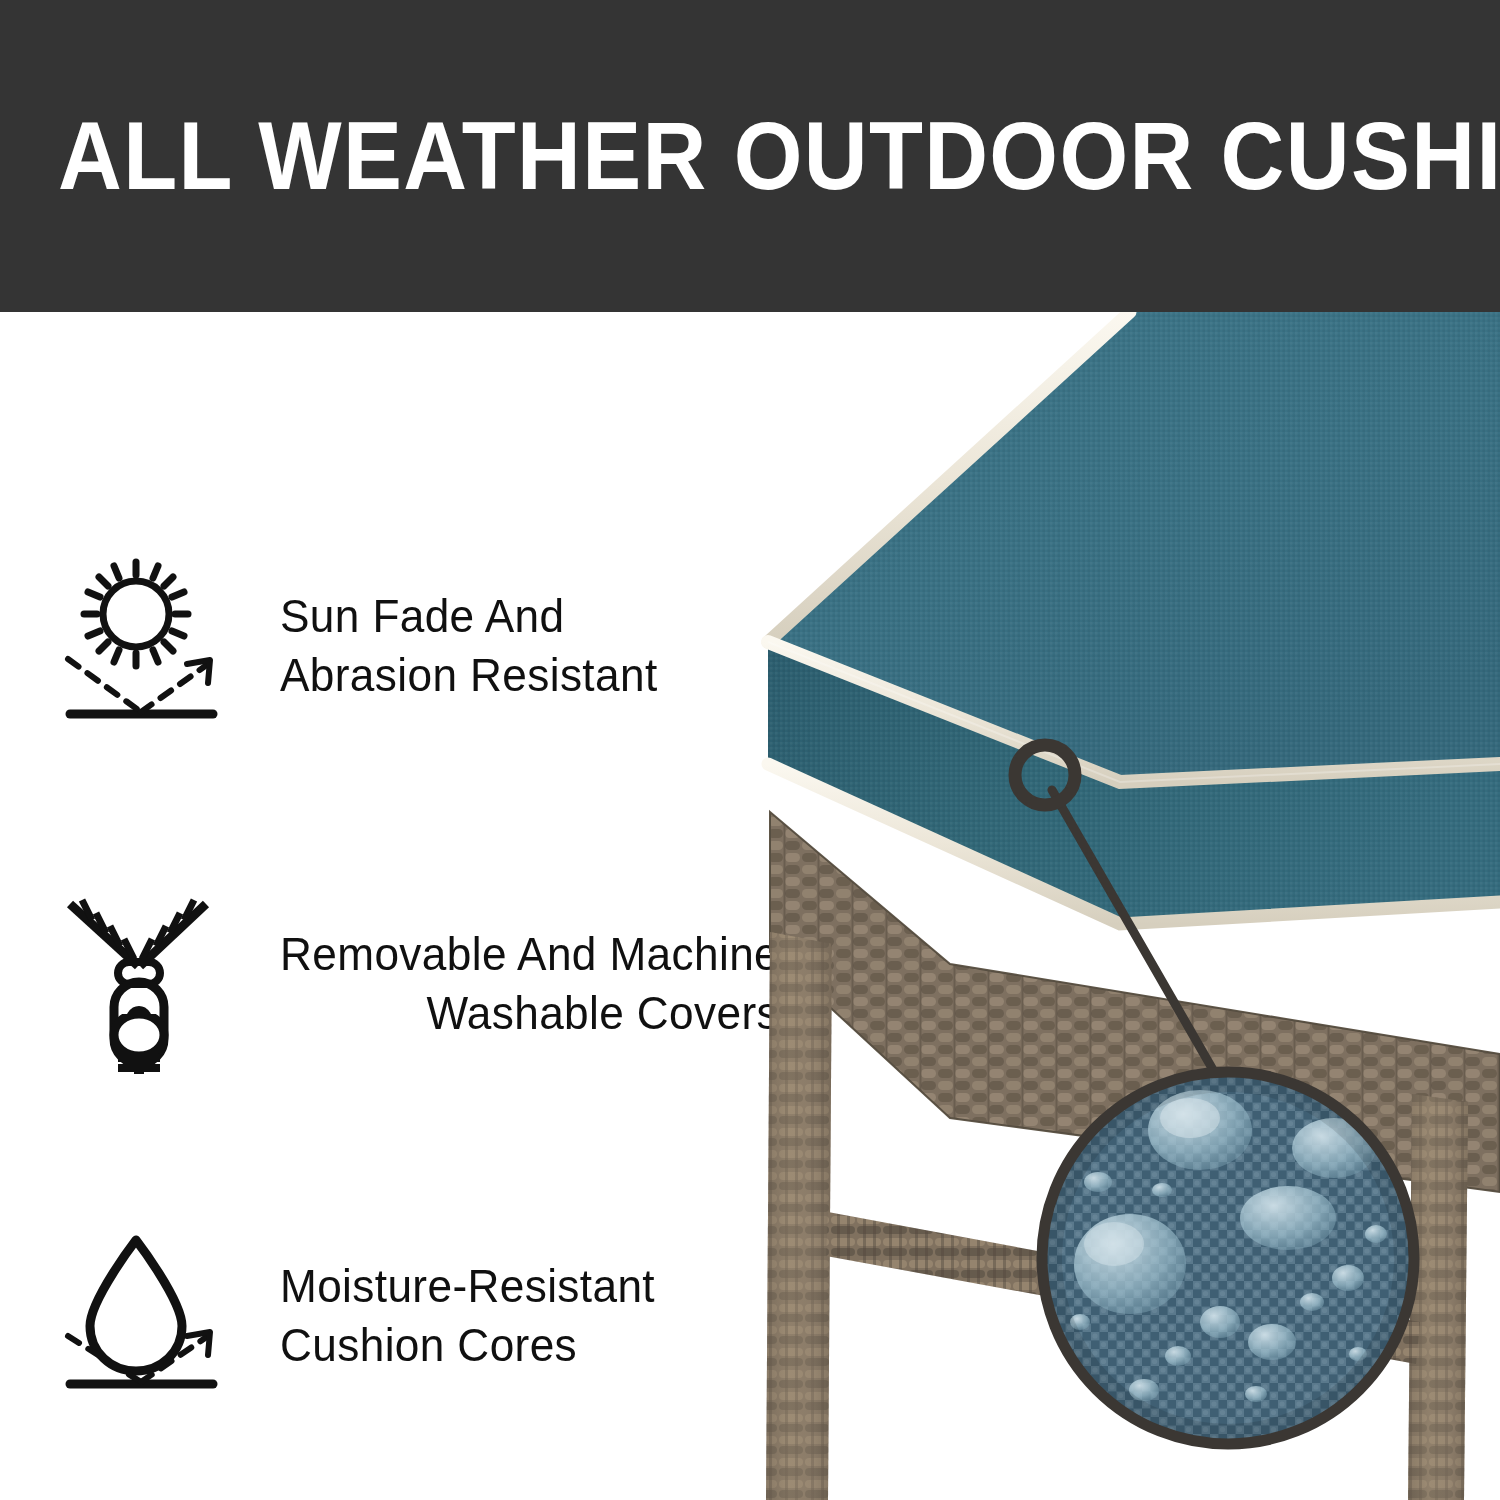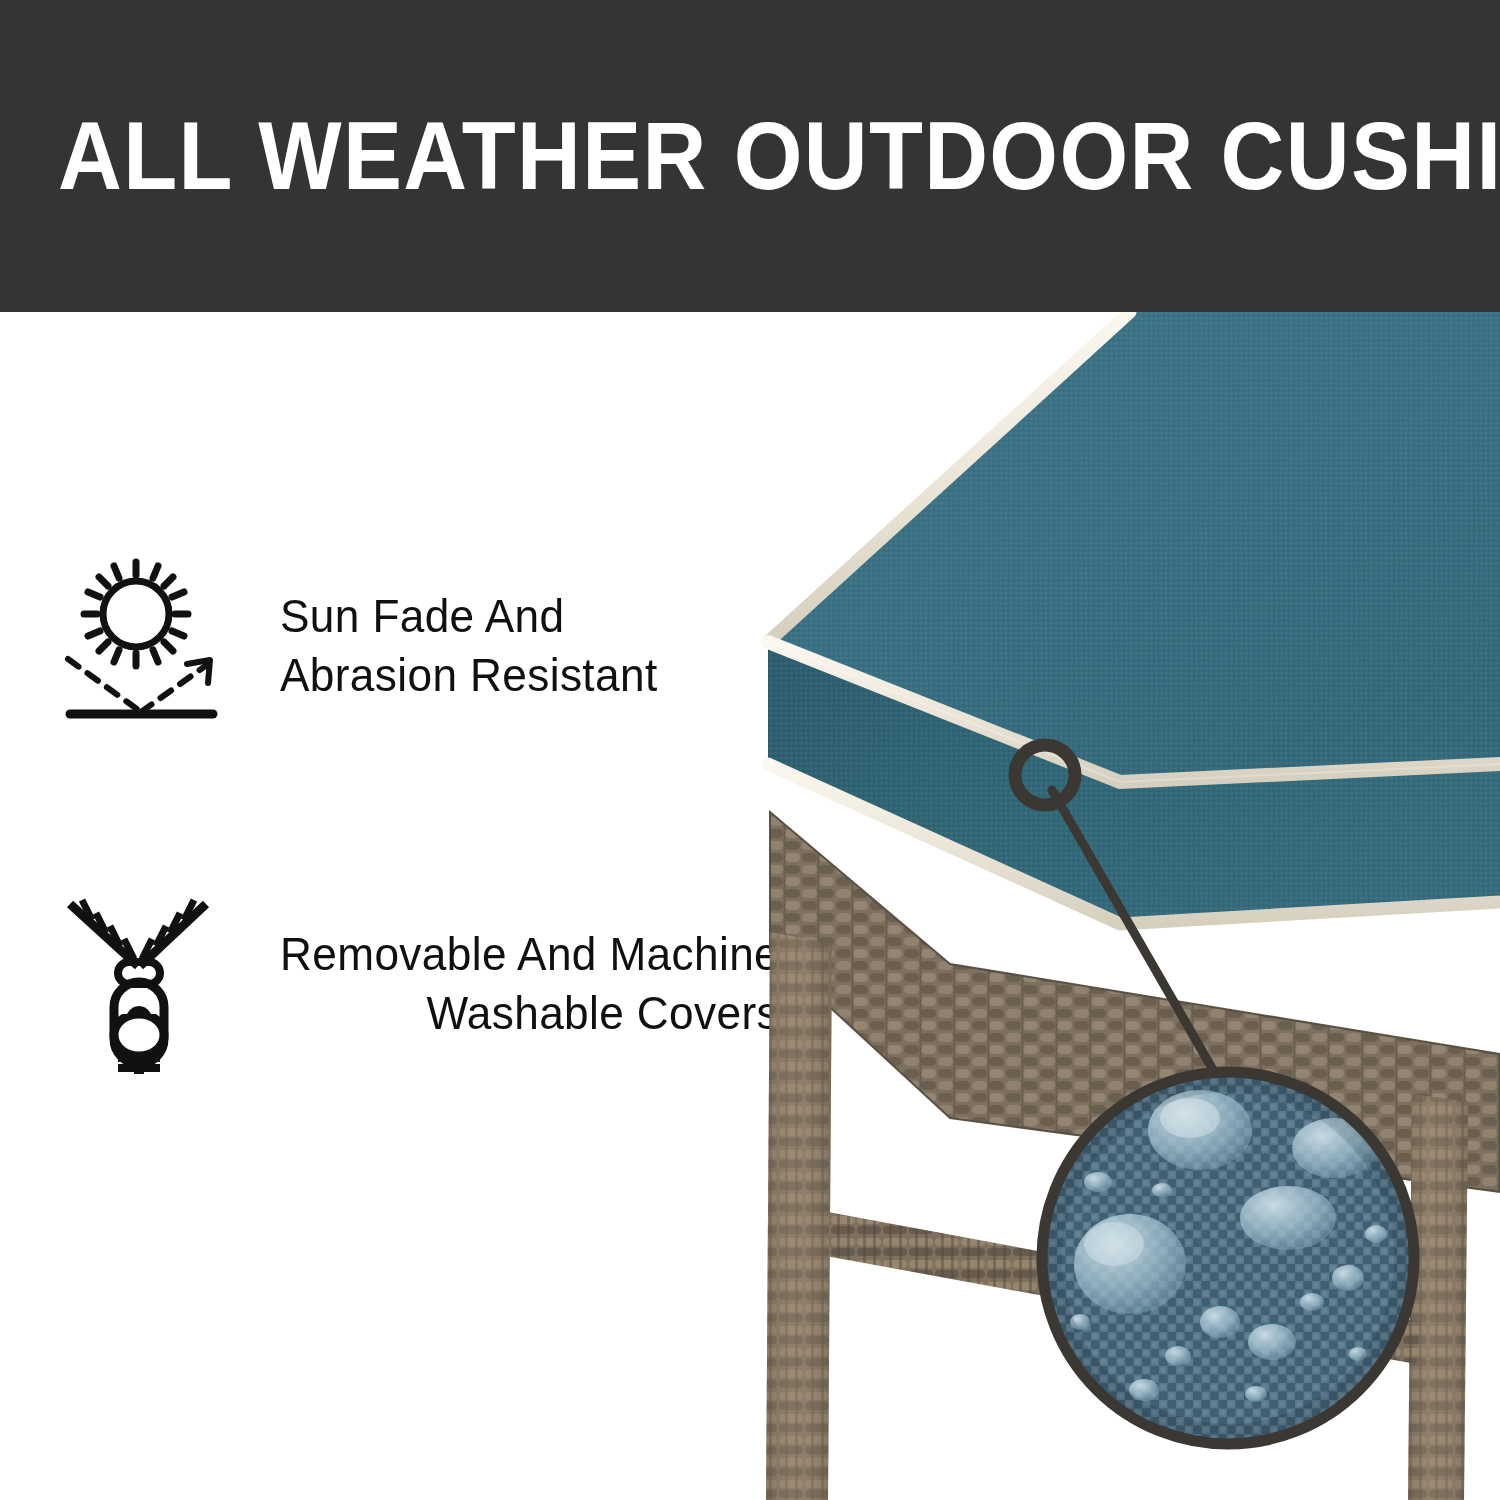--- a/index.html
+++ b/index.html
@@ -140,20 +140,35 @@
           </g>
           <line x1="81" y1="40" x2="81" y2="60" stroke-width="10"></line>
         </svg>
       </div>
       <div class="f-text">
         <span class="ln">Removable And Machine</span>
         <span class="ln">Washable Covers</span>
       </div>
     </div>
 
+    <div class="feature f3">
+      <div class="f-icon">
+        <svg width="200" height="180" viewBox="0 0 200 180" fill="none" stroke="#111111" stroke-width="9" stroke-linecap="round">
+          <path d="M78 14 C78 14 32 74 32 100 C32 126 53 145 78 145 C103 145 124 126 124 100 C124 74 78 14 78 14 Z" fill="none" stroke-width="9" stroke-linejoin="round"></path>
+          <line x1="12" y1="158" x2="155" y2="158" stroke-width="9"></line>
+          <path d="M10 110 L83 156" stroke-width="6" stroke-dasharray="13 11"></path>
+          <path d="M83 156 L150 110" stroke-width="6" stroke-dasharray="13 11"></path>
+          <path d="M129 110 L152 106 L150 129" stroke-width="6" fill="none" stroke-linejoin="round"></path>
+        </svg>
+      </div>
+      <div class="f-text">
+        <span class="ln">Moisture-Resistant</span>
+        <span class="ln">Cushion Cores</span>
+      </div>
+    </div>
 
   </div>
 
   <div class="product">
     <svg width="800" height="1188" viewBox="0 0 800 1188">
       <defs>
 
         <linearGradient id="gTop" x1="0" y1="0" x2="0.55" y2="1">
           <stop offset="0" stop-color="#3d7588"></stop>
           <stop offset="0.55" stop-color="#3a7184"></stop>

